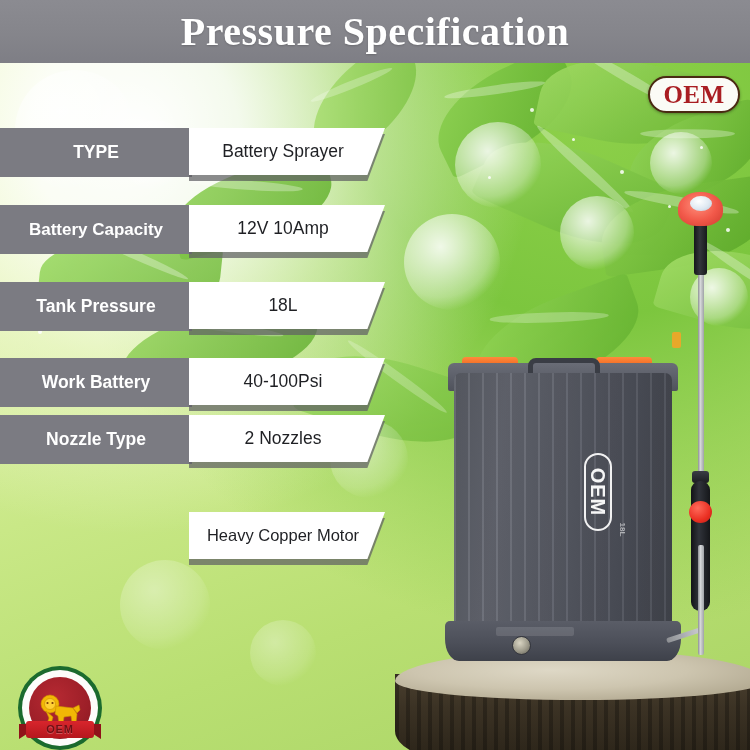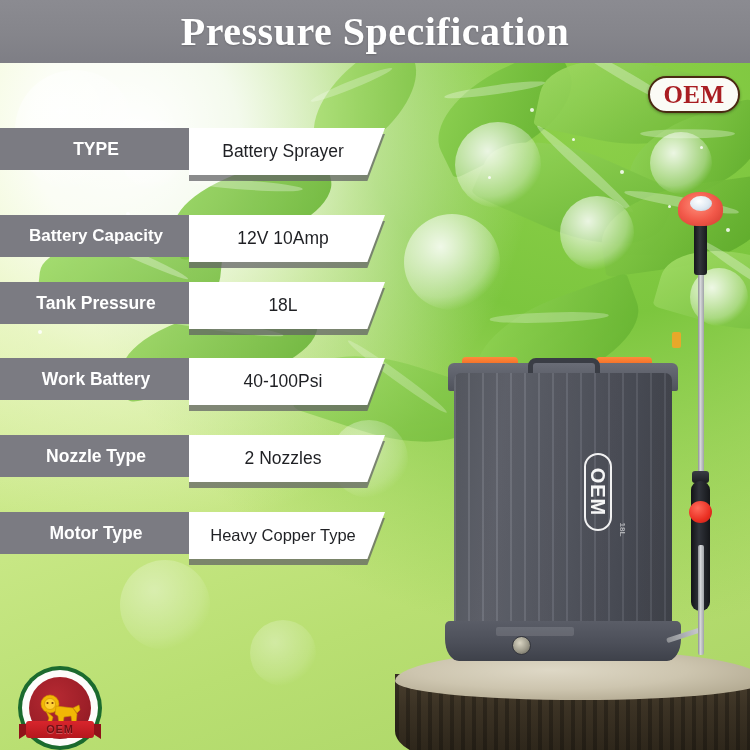--- a/index.html
+++ b/index.html
@@ -108,21 +108,21 @@
 
   
   .specs { position: absolute; left: 0; top: 0; width: 420px; z-index: 22; }
 
   .spec-row { position: absolute; left: 0; height: 47px; width: 400px; }
 
   .spec-label {
     position: absolute;
     left: 0; top: 0;
     width: 192px;
-    height: 42px;
+    height: 49px;
     background: #7b7b82;
     display: flex;
     align-items: center;
     justify-content: center;
     padding: 8px 6px;
   }
   .spec-label span {
     color: #ffffff;
     font-size: 17.5px;
     font-weight: 700;
@@ -502,21 +502,21 @@
     <div class="spec-row" style="top:128px;">
       <div class="spec-label">
         <span>TYPE</span>
       </div>
       <div class="spec-value-shadow"></div>
       <div class="spec-value">
         <span>Battery Sprayer</span>
       </div>
     </div>
 
-    <div class="spec-row wide" style="top:215px;">
+    <div class="spec-row wide" style="top:205px;">
       <div class="spec-label">
         <span>Battery Capacity</span>
       </div>
       <div class="spec-value-shadow"></div>
       <div class="spec-value">
         <span>12V 10Amp</span>
       </div>
     </div>
 
     <div class="spec-row" style="top:282px;">
@@ -532,37 +532,34 @@
     <div class="spec-row" style="top:358px;">
       <div class="spec-label">
         <span>Work Battery</span>
       </div>
       <div class="spec-value-shadow"></div>
       <div class="spec-value">
         <span>40-100Psi</span>
       </div>
     </div>
 
-    <div class="spec-row" style="top:435px;">
+    <div class="spec-row" style="top:415px;">
       <div class="spec-label">
         <span>Nozzle Type</span>
       </div>
       <div class="spec-value-shadow"></div>
       <div class="spec-value">
         <span>2 Nozzles</span>
       </div>
     </div>
 
     <div class="spec-row twoline" style="top:512px;">
-      <div class="spec-label">
-        <span>Motor Type</span>
-      </div>
       <div class="spec-value-shadow"></div>
       <div class="spec-value">
-        <span>Heavy Copper Type</span>
+        <span>Heavy Copper Motor</span>
       </div>
     </div>
 
   </div>
 
   <div class="brand-logo">
     <div class="logo-ring"></div>
     <div class="logo-white"></div>
     <div class="logo-core"></div>
 

